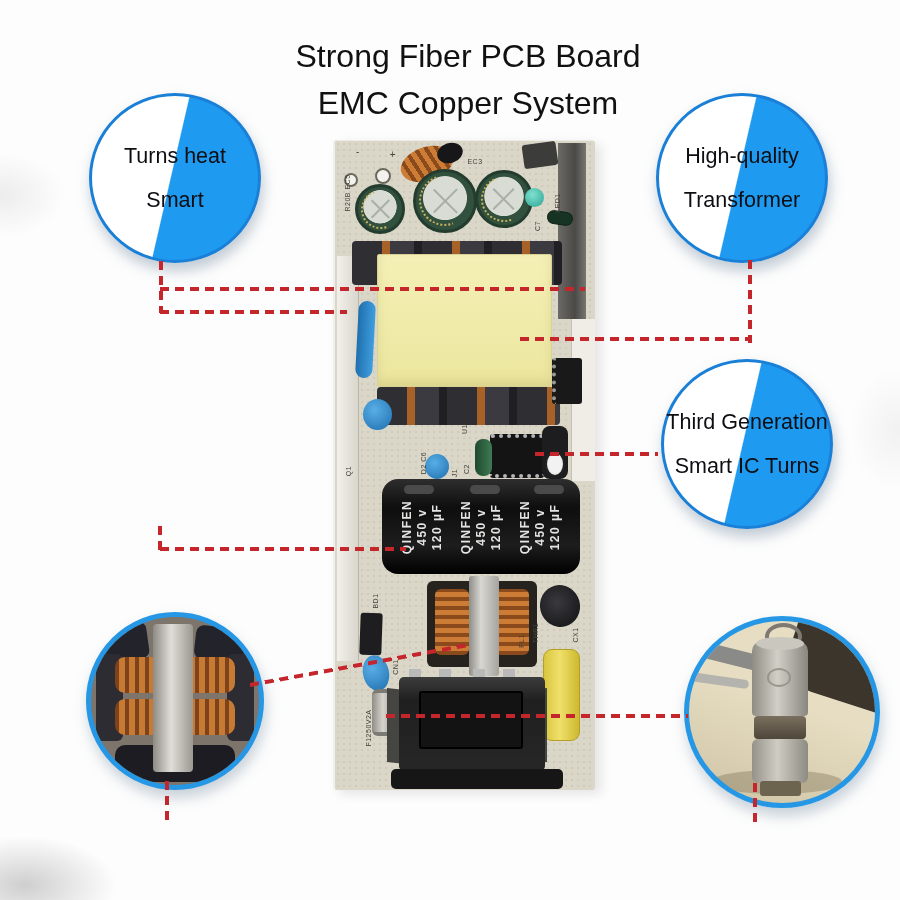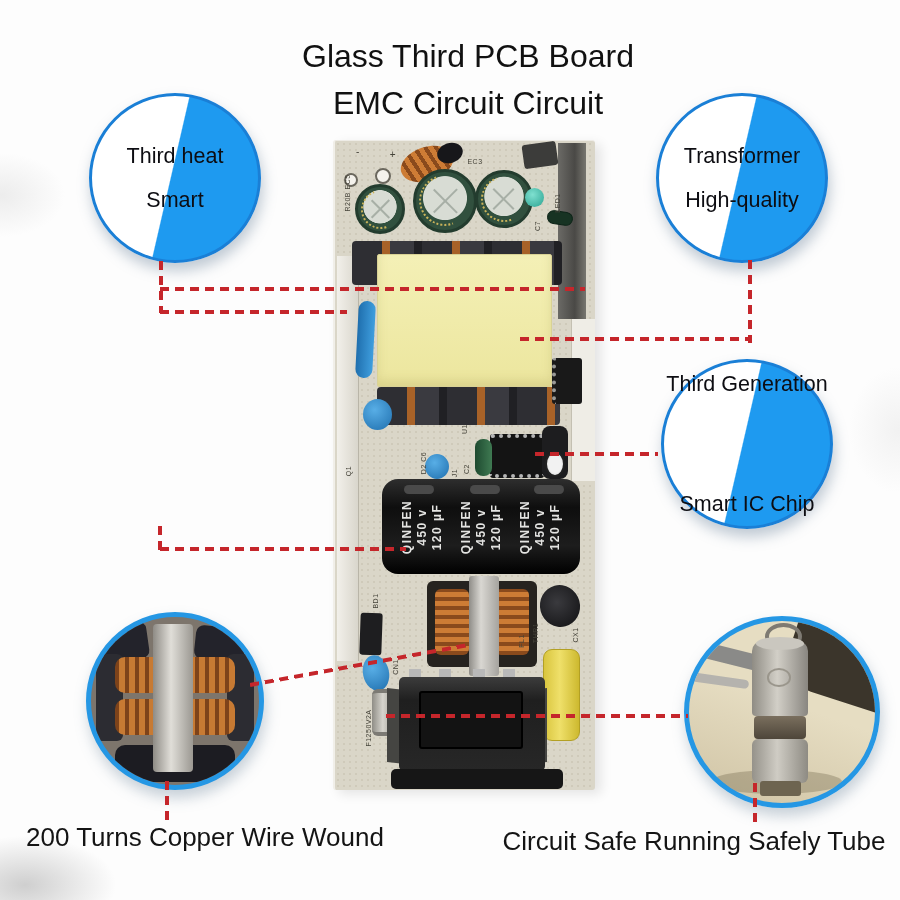--- a/index.html
+++ b/index.html
@@ -61,35 +61,35 @@
   .capgroup{position:absolute;transform:translate(-50%,-50%) rotate(-90deg);text-align:center;z-index:2;}
   .capgroup span{display:block;font-size:12px;font-weight:bold;line-height:15px;
                  letter-spacing:1.5px;color:#e4e4e2;white-space:nowrap;}
 </style>
 </head>
 <body>
 
 <div class="stage">
 
   <div class="title">
-    <div>Glass Third PCB Board</div>
-    <div>EMC Circuit Circuit</div>
+    <div>Strong Fiber PCB Board</div>
+    <div>EMC Copper System</div>
   </div>
 
   <div class="callout" style="left:89px;top:93px;">
-    <span>Third heat</span>
+    <span>Turns heat</span>
     <span>Smart</span>
   </div>
   <div class="callout" style="left:656px;top:93px;">
+    <span>High-quality</span>
     <span>Transformer</span>
-    <span>High-quality</span>
-  </div>
-  <div class="callout" style="left:661px;top:359px;justify-content:space-between;">
+  </div>
+  <div class="callout" style="left:661px;top:359px;">
     <span>Third Generation</span>
-    <span>Smart IC Chip</span>
+    <span>Smart IC Turns</span>
   </div>
 
   <div class="dash-v" style="left:159px;top:261px;height:52px;"></div>
   <div class="dash-h" style="left:160px;top:287px;width:425px;"></div>
   <div class="dash-h" style="left:160px;top:310px;width:187px;"></div>
   <div class="dash-v" style="left:748px;top:260px;height:83px;"></div>
   <div class="dash-h" style="left:520px;top:337px;width:230px;"></div>
   <div class="dash-v" style="left:158px;top:526px;height:26px;"></div>
   <div class="dash-h" style="left:160px;top:547px;width:246px;"></div>
   <div class="dash-h" style="left:535px;top:452px;width:123px;"></div>
@@ -221,16 +221,14 @@
     <div class="pi" style="left:12%;top:82%;width:70%;height:13%;background:rgba(95,85,60,.30);border-radius:50%;"></div>
     <div class="pi" style="left:41%;top:1%;width:20%;height:15%;border:4px solid #7e7a72;border-radius:50%;"></div>
     <div class="pi" style="left:34%;top:11%;width:30%;height:41%;background:linear-gradient(90deg,#8f8c84,#d2cfc7 45%,#898680);border-radius:10px 10px 4px 4px;"></div>
     <div class="pi" style="left:36%;top:9%;width:26%;height:7%;background:#cac7bf;border-radius:50%;"></div>
     <div class="pi" style="left:42%;top:26%;width:13%;height:10%;border:2px solid #9a968c;border-radius:50%;"></div>
     <div class="pi" style="left:35%;top:52%;width:28%;height:13%;background:linear-gradient(180deg,#7a6f5e,#4e463a);border-radius:4px;"></div>
     <div class="pi" style="left:34%;top:65%;width:30%;height:24%;background:linear-gradient(90deg,#95928a,#cfccc4 45%,#8e8b83);border-radius:6px;"></div>
     <div class="pi" style="left:38%;top:88%;width:22%;height:8%;background:#6d6450;border-radius:3px;"></div>
   </div>
 
-  <div class="caption" style="left:205px;top:822px;">200 Turns Copper Wire Wound</div>
-  <div class="caption" style="left:694px;top:826px;">Circuit Safe Running Safely Tube</div>
 
 </div>
 
 </body></html>

